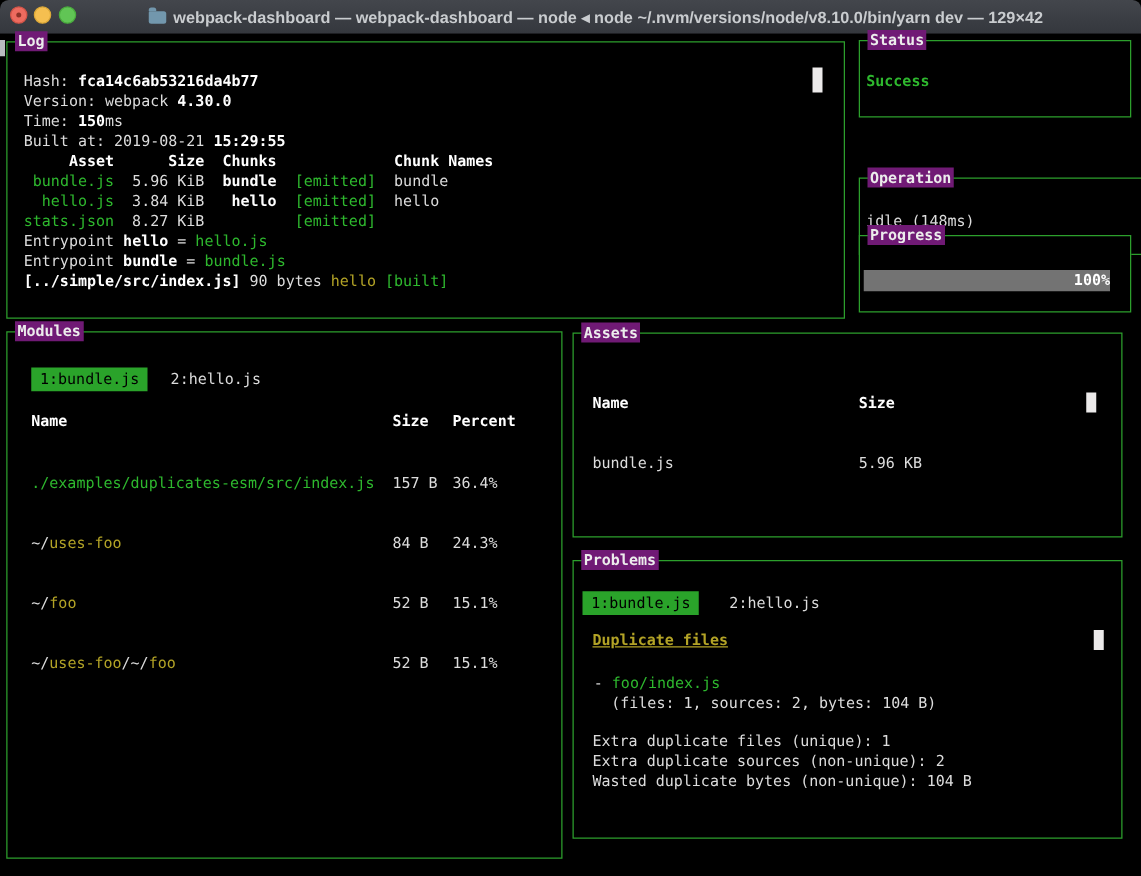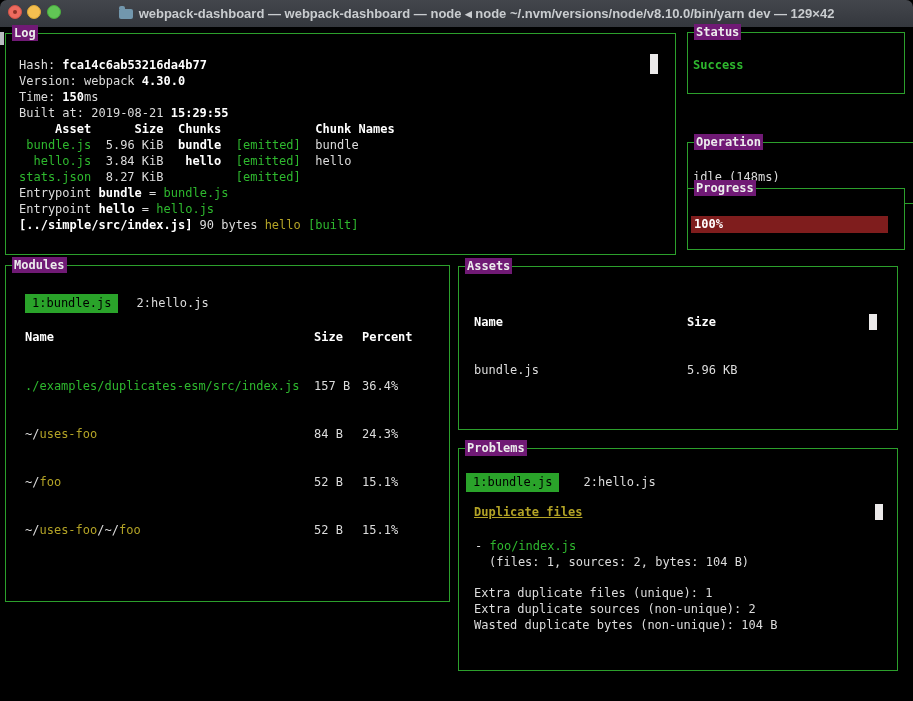--- a/index.html
+++ b/index.html
@@ -33,21 +33,21 @@
   .c-w{color:#dcdcdc;}
   .c-b{color:#ffffff;font-weight:bold;}
   .c-g{color:#2eb82e;}
   .c-gb{color:#2eb82e;font-weight:bold;}
   .c-y{color:#b3a326;}
   .tabbar{position:absolute;display:flex;}
   .tab{height:19px;line-height:19px;white-space:pre;}
   .tab.sel{background:#2aa32a;color:#000;padding:0 7px;}
   .tab.unsel{color:#dcdcdc;padding:0;}
   .sb{position:absolute;width:8px;background:#eceaea;}
-  .pbar{position:absolute;left:3px;top:27px;width:197px;height:17px;background:#7f1d1d;}
+  .pbar{position:absolute;left:3px;top:27px;width:197px;height:17px;background:#737373;text-align:right;}
   .pbar span{color:#fff;font-weight:bold;padding-left:3px;line-height:17px;display:inline-block;}
   .m-row{position:absolute;left:19px;height:16px;}
   .m-row .cell-name{position:absolute;left:0;white-space:pre;}
   .m-row .cell-size{position:absolute;left:289px;white-space:pre;}
   .m-row .cell-pct{position:absolute;left:337px;white-space:pre;}
   .mh{position:absolute;white-space:pre;}
   .a-row{position:absolute;left:15px;height:16px;}
   .a-row .cell-name{position:absolute;left:0;white-space:pre;}
   .a-row .cell-size{position:absolute;left:213px;white-space:pre;}
   .dup-title{position:absolute;left:15px;top:55px;color:#b3a326;font-weight:bold;
@@ -75,22 +75,22 @@
       <span class="ptitle">Log</span>
       <div class="lines" style="left:13px;top:23px;">
           <div class="tline"><span class="c-w">Hash: </span><span class="c-b">fca14c6ab53216da4b77</span></div>
           <div class="tline"><span class="c-w">Version: webpack </span><span class="c-b">4.30.0</span></div>
           <div class="tline"><span class="c-w">Time: </span><span class="c-b">150</span><span class="c-w">ms</span></div>
           <div class="tline"><span class="c-w">Built at: 2019-08-21 </span><span class="c-b">15:29:55</span></div>
           <div class="tline"><span class="c-b">     Asset      Size  Chunks             Chunk Names</span></div>
           <div class="tline"><span class="c-w"> </span><span class="c-g">bundle.js</span><span class="c-w">  5.96 KiB  </span><span class="c-b">bundle</span><span class="c-w">  </span><span class="c-g">[emitted]</span><span class="c-w">  bundle</span></div>
           <div class="tline"><span class="c-w">  </span><span class="c-g">hello.js</span><span class="c-w">  3.84 KiB   </span><span class="c-b">hello</span><span class="c-w">  </span><span class="c-g">[emitted]</span><span class="c-w">  hello</span></div>
           <div class="tline"><span class="c-g">stats.json</span><span class="c-w">  8.27 KiB          </span><span class="c-g">[emitted]</span></div>
+          <div class="tline"><span class="c-w">Entrypoint </span><span class="c-b">hello</span><span class="c-w"> = </span><span class="c-g">hello.js</span></div>
           <div class="tline"><span class="c-w">Entrypoint </span><span class="c-b">bundle</span><span class="c-w"> = </span><span class="c-g">bundle.js</span></div>
-          <div class="tline"><span class="c-w">Entrypoint </span><span class="c-b">hello</span><span class="c-w"> = </span><span class="c-g">hello.js</span></div>
           <div class="tline"><span class="c-b">[../simple/src/index.js]</span><span class="c-w"> 90 bytes </span><span class="c-y">hello</span><span class="c-w"> </span><span class="c-g">[built]</span></div>
         </div>
       <div class="sb" style="left:644px;top:20px;height:20px;"></div>
     </div>
 
     <div class="panel" style="left:687px;top:5px;width:218px;height:62px;">
       <span class="ptitle">Status</span>
       <div class="lines" style="left:5px;top:24px;">
           <div class="tline"><span class="c-gb">Success</span></div>
         </div>
@@ -103,21 +103,21 @@
         </div>
     </div>
 
     <div class="panel" style="left:687px;top:161px;width:218px;height:62px;">
       <span class="ptitle">Progress</span>
       <div class="pbar">
         <span>100%</span>
       </div>
     </div>
 
-    <div class="panel" id="p-modules" style="left:5px;top:238px;width:445px;height:337px;text-align:right;">
+    <div class="panel" id="p-modules" style="left:5px;top:238px;width:445px;height:422px;text-align:right;">
       <span class="ptitle">Modules</span>
       <div class="tabbar" style="left:19px;top:28px;gap:18px;">
           <span class="tab sel">1:bundle.js</span>
           <span class="tab unsel">2:hello.js</span>
         </div>
       <span class="mh c-b" style="left:19px;top:63px;">Name</span>
       <span class="mh c-b" style="left:308px;top:63px;">Size</span>
       <span class="mh c-b" style="left:356px;top:63px;">Percent</span>
       <div id="modules-rows">
           <div class="m-row" style="top: 112px;">

